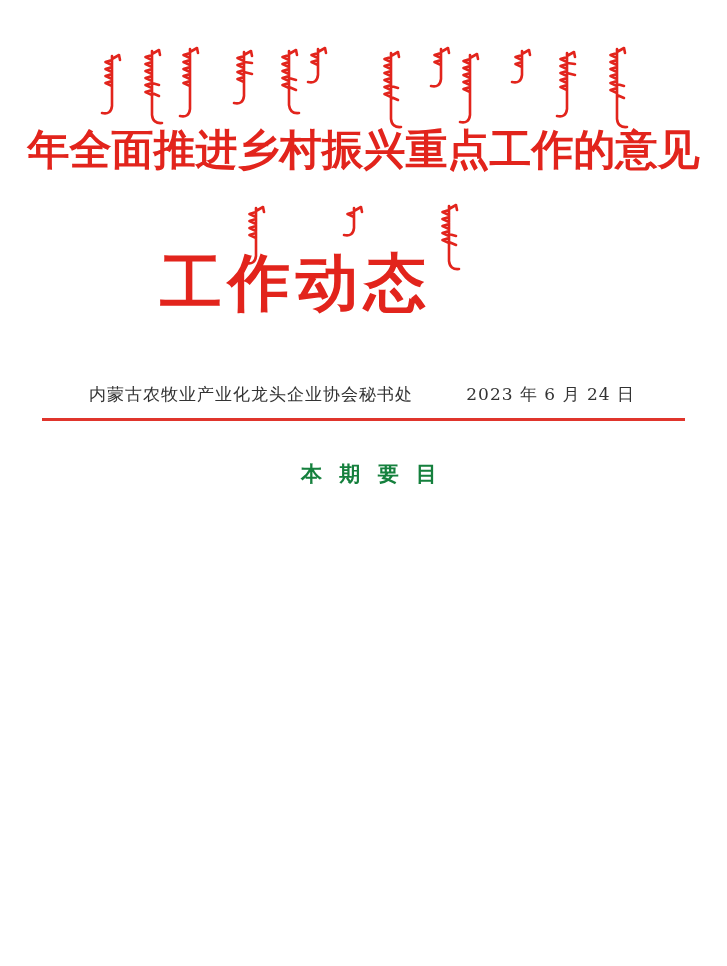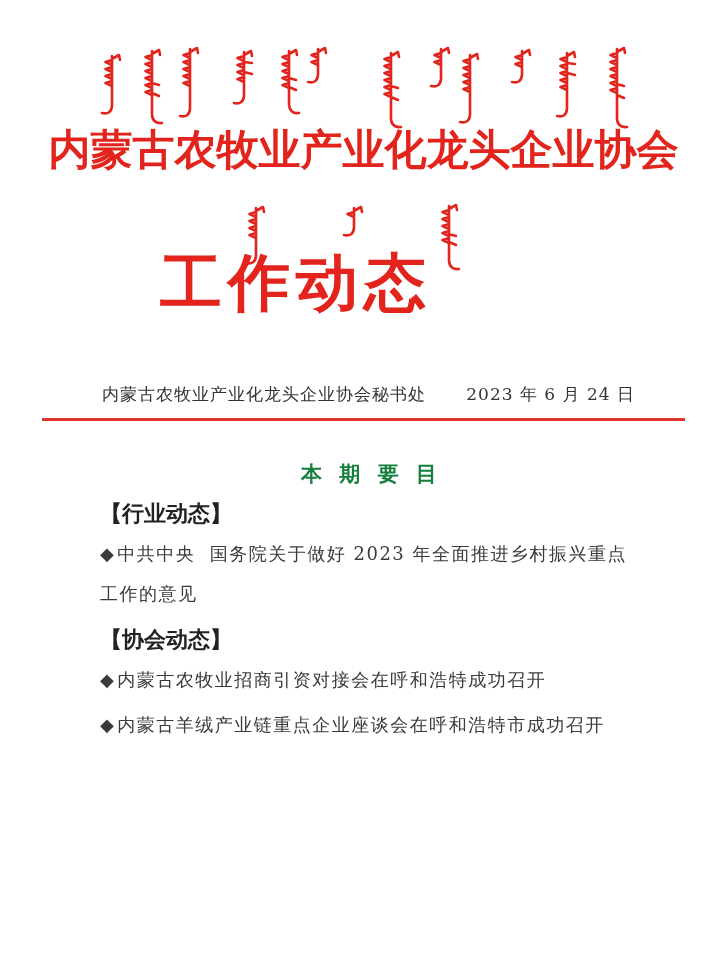--- a/index.html
+++ b/index.html
@@ -32,21 +32,21 @@
     white-space:nowrap;
   }
   .issue-line{
     position:absolute;top:340px;left:0;width:727px;
     text-align:center;
     font-size:20px;font-weight:bold;line-height:28px;
     color:#111111;
     letter-spacing:1px;
   }
   .pub-row{
-    position:absolute;top:382px;left:102px;right:92px;
+    position:absolute;top:382px;left:89px;right:92px;
     display:flex;justify-content:space-between;align-items:flex-start;
     font-size:17px;line-height:24px;color:#333333;
     letter-spacing:1px;
   }
   .red-rule{
     position:absolute;top:418px;left:42px;right:42px;height:3px;
     background:#e0352c;
   }
   .toc{
     position:absolute;top:460px;left:100px;width:543px;
@@ -89,42 +89,35 @@
       <path transform="translate(289 9)" d="M0 0 L0 54 M0 4 l-6.5 2 l6.5 3 M0 11 l-6.5 2 l6.5 3 M0 18 l-6.5 2 l6.5 3 M0 25 l-6.5 2 l6.5 3 M0 32 l-6.5 2 l6.5 3 M0 3 l7 -4 l1 5 M0 27 l7 2 M0 36 l7 3 M0 54 q1 9 10 8"></path>
       <path transform="translate(318 7)" d="M0 0 L0 26 M0 4 l-6.5 2 l6.5 3 M0 11 l-6.5 2 l6.5 3 M0 3 l7 -4 l1 5 M0 26 q-1 9 -10 7"></path>
       <path transform="translate(391 11)" d="M0 0 L0 66 M0 4 l-6.5 2 l6.5 3 M0 11 l-6.5 2 l6.5 3 M0 18 l-6.5 2 l6.5 3 M0 25 l-6.5 2 l6.5 3 M0 32 l-6.5 2 l6.5 3 M0 39 l-6.5 2 l6.5 3 M0 3 l7 -4 l1 5 M0 33 l7 2 M0 44 l7 3 M0 66 q1 9 10 8"></path>
       <path transform="translate(441 7)" d="M0 0 L0 30 M0 4 l-6.5 2 l6.5 3 M0 11 l-6.5 2 l6.5 3 M0 3 l7 -4 l1 5 M0 30 q-1 9 -10 7"></path>
       <path transform="translate(470 13)" d="M0 0 L0 60 M0 4 l-6.5 2 l6.5 3 M0 11 l-6.5 2 l6.5 3 M0 18 l-6.5 2 l6.5 3 M0 25 l-6.5 2 l6.5 3 M0 32 l-6.5 2 l6.5 3 M0 3 l7 -4 l1 5 M0 60 q-1 9 -10 7"></path>
       <path transform="translate(522 9)" d="M0 0 L0 24 M0 4 l-6.5 2 l6.5 3 M0 11 l-6.5 2 l6.5 3 M0 3 l7 -4 l1 5 M0 24 q-1 9 -10 7"></path>
       <path transform="translate(567 11)" d="M0 0 L0 56 M0 4 l-6.5 2 l6.5 3 M0 11 l-6.5 2 l6.5 3 M0 18 l-6.5 2 l6.5 3 M0 25 l-6.5 2 l6.5 3 M0 32 l-6.5 2 l6.5 3 M0 3 l7 -4 l1 5 M0 10 l8 1 M0 20 l8 2 M0 56 q-1 9 -10 7"></path>
       <path transform="translate(617 7)" d="M0 0 L0 70 M0 4 l-6.5 2 l6.5 3 M0 11 l-6.5 2 l6.5 3 M0 18 l-6.5 2 l6.5 3 M0 25 l-6.5 2 l6.5 3 M0 32 l-6.5 2 l6.5 3 M0 39 l-6.5 2 l6.5 3 M0 3 l7 -4 l1 5 M0 35 l7 2 M0 46 l7 3 M0 70 q1 9 10 8"></path>
     </svg>
 
-  <div class="assoc-title">内蒙古农牧业产业化龙头企业协会</div>
+  <div class="assoc-title">年全面推进乡村振兴重点工作的意见</div>
 
   <svg class="mongol mongol-mid" viewBox="0 0 727 74" fill="none" stroke="#e2241c" stroke-width="2.6" stroke-linecap="round" stroke-linejoin="round">
       <path transform="translate(256 10)" d="M0 0 L0 48 M0 4 l-6.5 2 l6.5 3 M0 11 l-6.5 2 l6.5 3 M0 18 l-6.5 2 l6.5 3 M0 25 l-6.5 2 l6.5 3 M0 3 l7 -4 l1 5 M0 48 q-1 9 -10 7"></path>
       <path transform="translate(354 10)" d="M0 0 L0 20 M0 4 l-6.5 2 l6.5 3 M0 3 l7 -4 l1 5 M0 20 q-1 9 -10 7"></path>
       <path transform="translate(449 8)" d="M0 0 L0 55 M0 4 l-6.5 2 l6.5 3 M0 11 l-6.5 2 l6.5 3 M0 18 l-6.5 2 l6.5 3 M0 25 l-6.5 2 l6.5 3 M0 32 l-6.5 2 l6.5 3 M0 3 l7 -4 l1 5 M0 28 l7 2 M0 36 l7 3 M0 55 q1 9 10 8"></path>
     </svg>
 
   <div class="bulletin-title">工作动态</div>
 
 
   <div class="pub-row">
     <span>内蒙古农牧业产业化龙头企业协会秘书处</span>
     <span>2023 年 6 月 24 日</span>
   </div>
 
   <div class="red-rule"></div>
 
   <div class="toc">
     <div class="toc-heading">本 期 要 目</div>
-    <div id="toc-sections">
-        <div class="sec-label">【行业动态】</div>
-        <div class="toc-item"><span class="bullet">◆</span><span>中共中央  国务院关于做好 2023 年全面推进乡村振兴重点工作的意见</span></div>
-        <div class="sec-label">【协会动态】</div>
-        <div class="toc-item"><span class="bullet">◆</span><span>内蒙古农牧业招商引资对接会在呼和浩特成功召开</span></div>
-        <div class="toc-item"><span class="bullet">◆</span><span>内蒙古羊绒产业链重点企业座谈会在呼和浩特市成功召开</span></div>
-      </div>
   </div>
 
 </div>
 
 </body></html>

